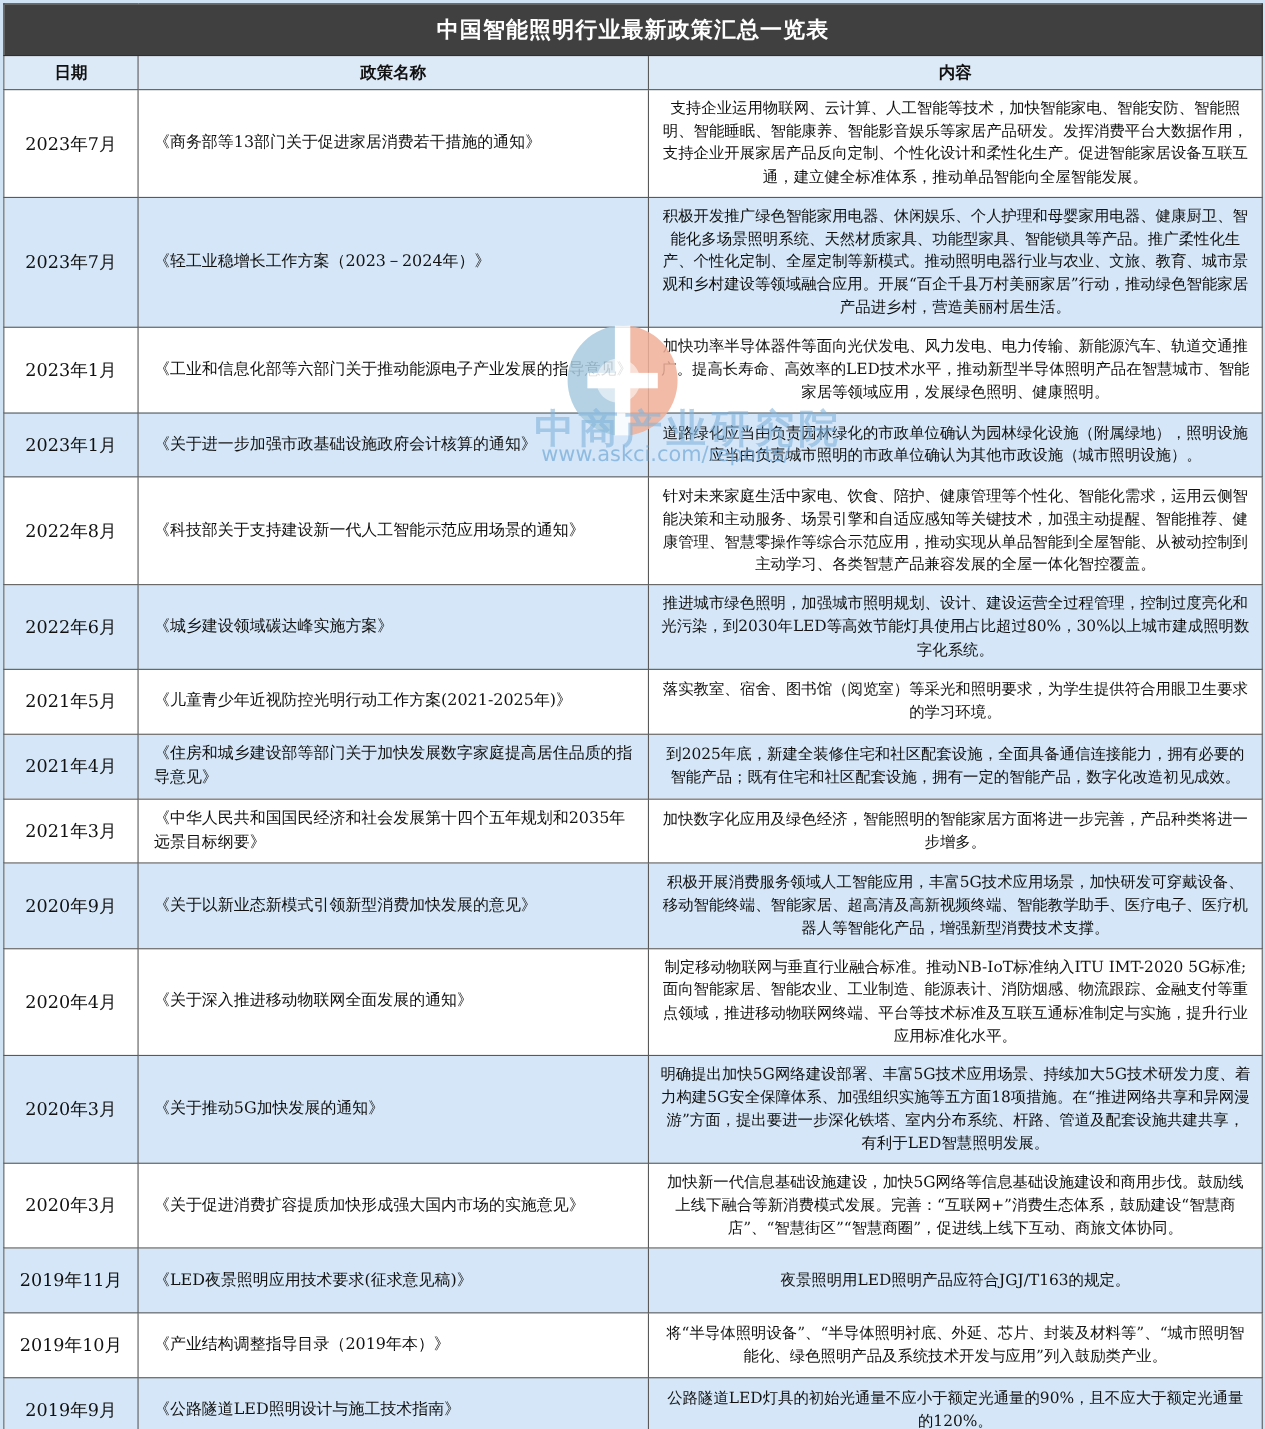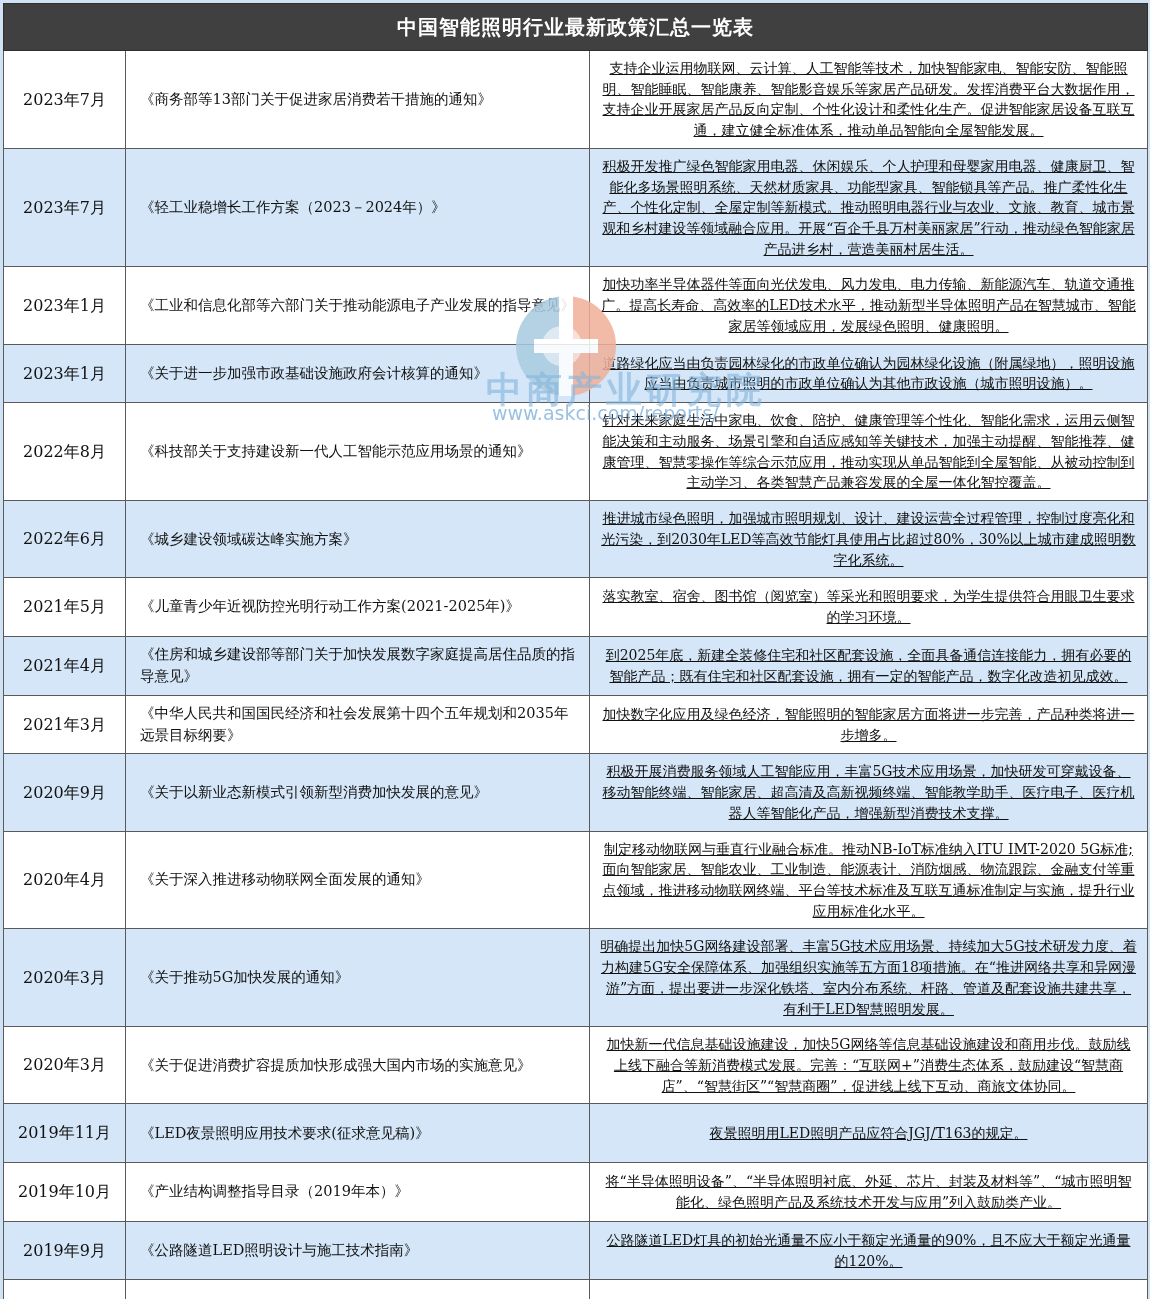--- a/index.html
+++ b/index.html
@@ -60,21 +60,20 @@
     font-size: 16px;
     padding: 17px 2px;
   }
   td.policy-cell {
     font-size: 14.5px;
     padding: 6px 14px;
   }
   td.content-cell {
     text-align: center;
     padding: 7px 10px;
-    text-decoration: underline;
   }
   tbody tr:nth-child(even) td { background: #d4e6f7; }
   tbody tr:nth-child(odd) td  { background: #ffffff; }
 
   
   .watermark {
     position: absolute;
     left: 0; top: 0;
     width: 100%; height: 100%;
     pointer-events: none;
@@ -141,20 +140,25 @@
 
   <table class="policy-table">
     <colgroup>
       <col class="c-date">
       <col class="c-policy">
       <col class="c-body">
     </colgroup>
     <thead>
       <tr>
         <th class="title-cell" colspan="3">中国智能照明行业最新政策汇总一览表</th>
+      </tr>
+      <tr>
+        <th class="col-header">日期</th>
+        <th class="col-header">政策名称</th>
+        <th class="col-header">内容</th>
       </tr>
     </thead>
     <tbody>
     <tr>
       <td class="date-cell">2023年7月</td>
       <td class="policy-cell">《商务部等13部门关于促进家居消费若干措施的通知》</td>
       <td class="content-cell">支持企业运用物联网、云计算、人工智能等技术，加快智能家电、智能安防、智能照明、智能睡眠、智能康养、智能影音娱乐等家居产品研发。发挥消费平台大数据作用，支持企业开展家居产品反向定制、个性化设计和柔性化生产。促进智能家居设备互联互通，建立健全标准体系，推动单品智能向全屋智能发展。</td>
     </tr>
 
     <tr>

